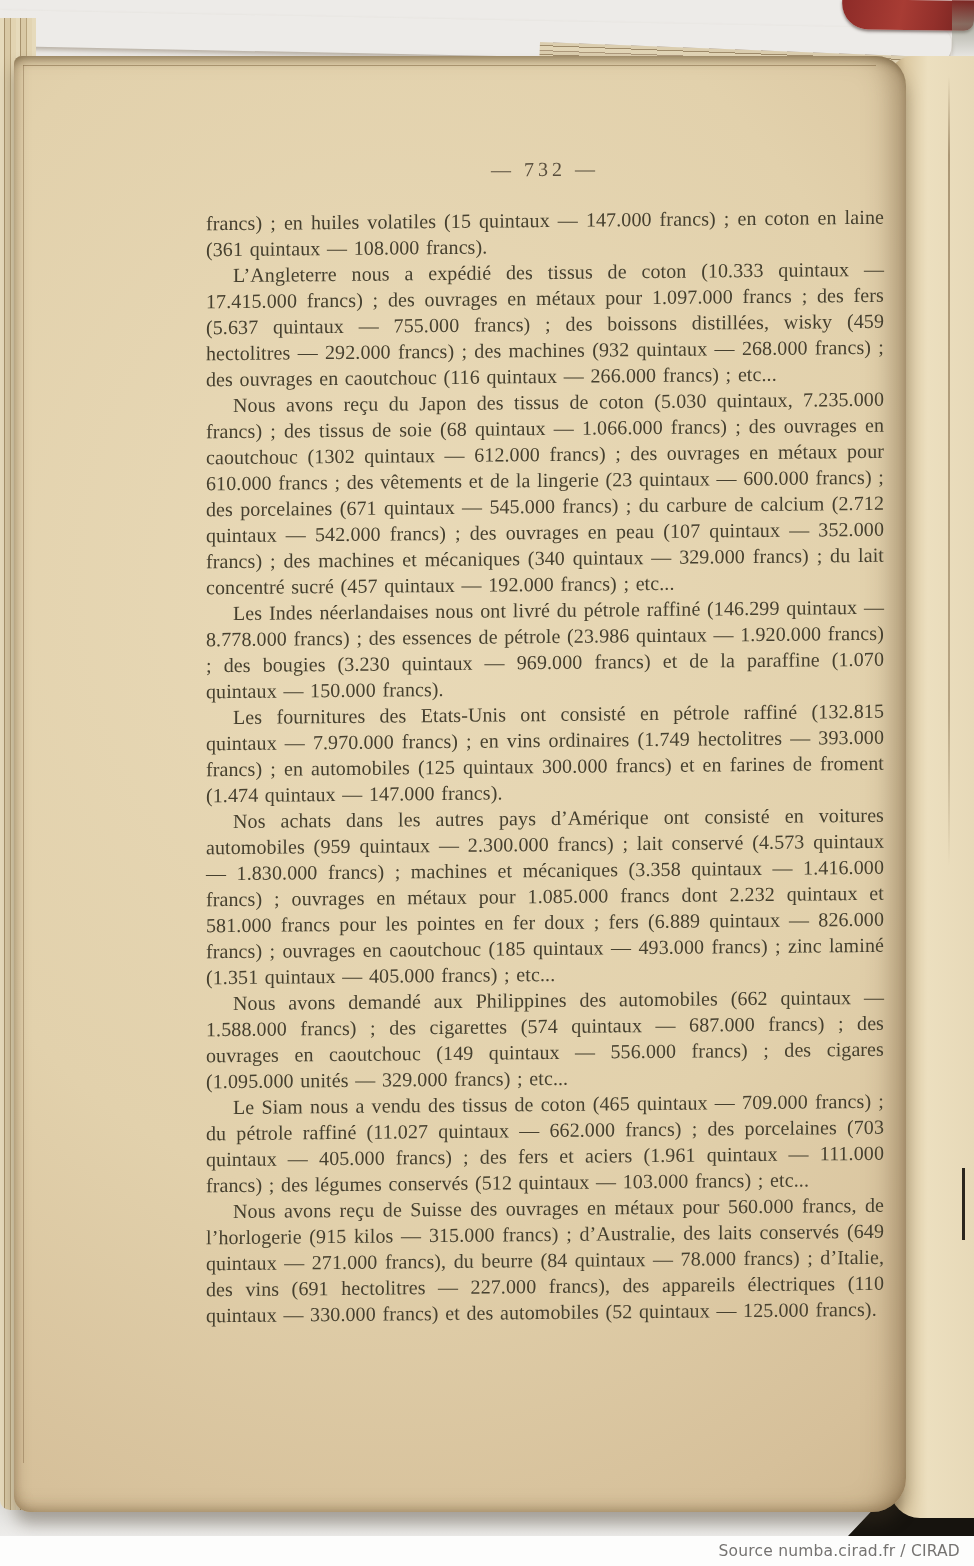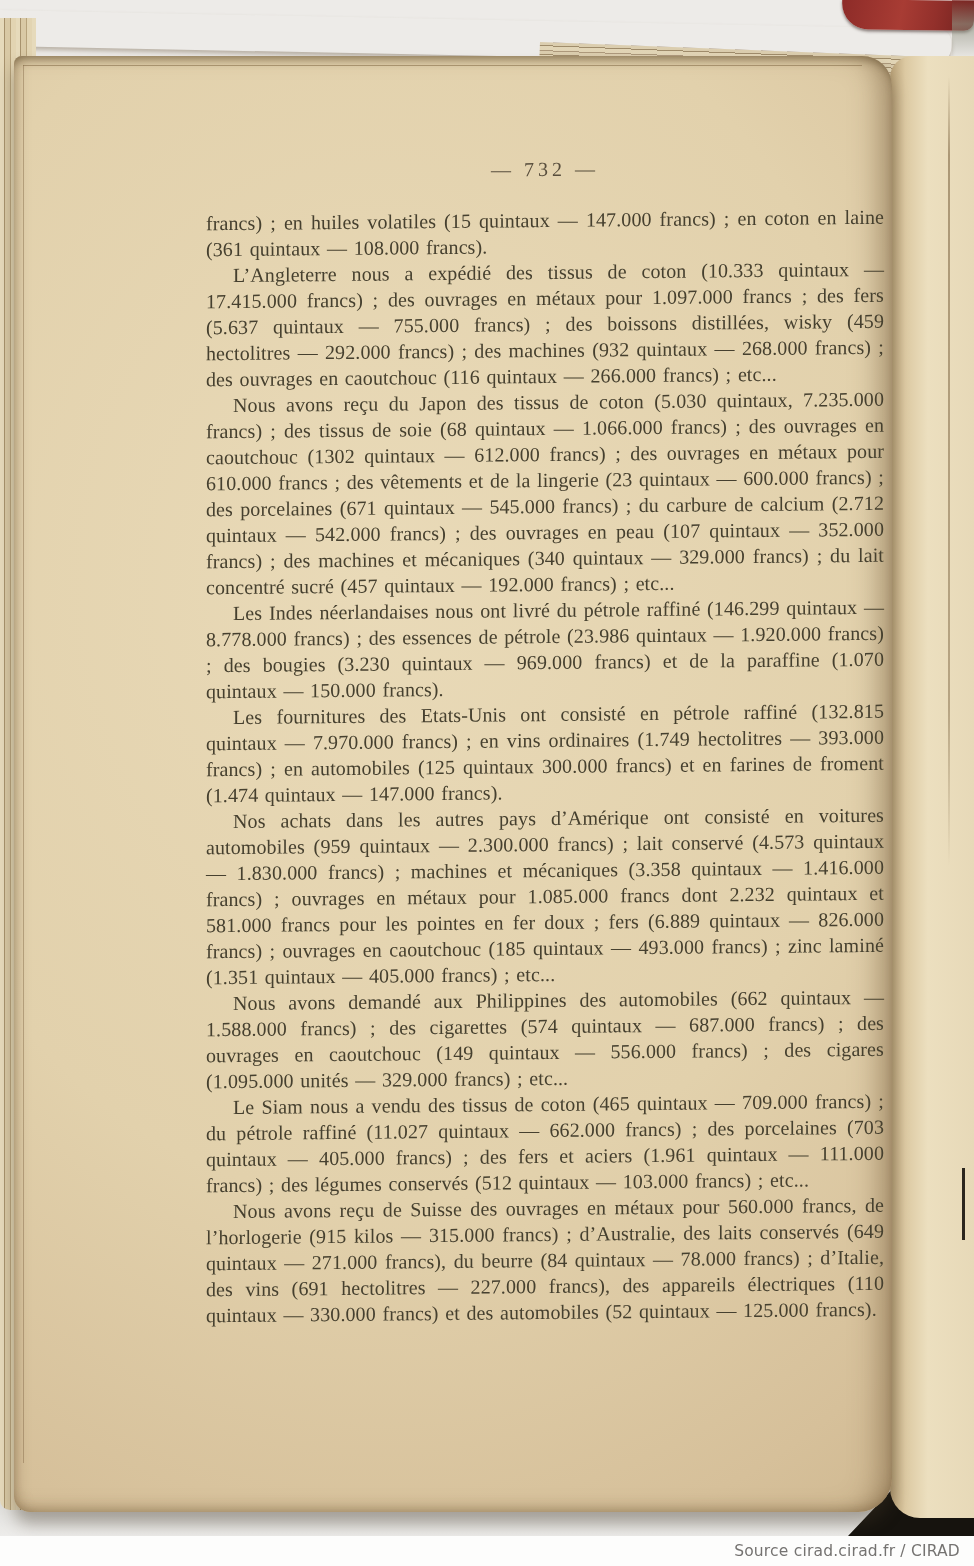--- a/index.html
+++ b/index.html
@@ -97,20 +97,21 @@
     position: absolute; left: 14px; top: 56px; width: 878px; height: 1456px;
     background:
       radial-gradient(130% 95% at 42% 36%, #e9dab8 0%, #e2d1ac 45%, #d6c09a 72%, #c3aa80 100%);
     border-radius: 8px 30px 34px 16px;
     box-shadow:
       0 12px 16px rgba(60,50,35,0.38),
       inset 0 8px 10px -5px rgba(85,65,35,0.55),
       inset -22px 0 30px -12px rgba(95,70,38,0.5),
       inset 10px 0 14px -7px rgba(120,95,60,0.4),
       inset 0 -10px 14px -8px rgba(110,85,50,0.4);
+    padding-left: 14px;
   }
   .page::before {
     content: ""; position: absolute; left: 9px; top: 9px; right: 30px; bottom: auto;
     height: 1px; background: rgba(130,105,70,0.55);
   }
   .page::after {
     content: ""; position: absolute; left: 9px; top: 9px; width: 1px; height: 96%;
     background: rgba(130,105,70,0.45);
   }
 
@@ -166,16 +167,16 @@
       <p>Les Indes néerlandaises nous ont livré du pétrole raffiné (146.299 quintaux — 8.778.000 francs) ; des essences de pétrole (23.986 quintaux — 1.920.000 francs) ; des bougies (3.230 quintaux — 969.000 francs) et de la paraffine (1.070 quintaux — 150.000 francs).</p>
       <p>Les fournitures des Etats-Unis ont consisté en pétrole raffiné (132.815 quintaux — 7.970.000 francs) ; en vins ordinaires (1.749 hectolitres — 393.000 francs) ; en automobiles (125 quintaux 300.000 francs) et en farines de froment (1.474 quintaux — 147.000 francs).</p>
       <p>Nos achats dans les autres pays d’Amérique ont consisté en voitures automobiles (959 quintaux — 2.300.000 francs) ; lait conservé (4.573 quintaux — 1.830.000 francs) ; machines et mécaniques (3.358 quintaux — 1.416.000 francs) ; ouvrages en métaux pour 1.085.000 francs dont 2.232 quintaux et 581.000 francs pour les pointes en fer doux ; fers (6.889 quintaux — 826.000 francs) ; ouvrages en caoutchouc (185 quintaux — 493.000 francs) ; zinc laminé (1.351 quintaux — 405.000 francs) ; etc...</p>
       <p>Nous avons demandé aux Philippines des automobiles (662 quintaux — 1.588.000 francs) ; des cigarettes (574 quintaux — 687.000 francs) ; des ouvrages en caoutchouc (149 quintaux — 556.000 francs) ; des cigares (1.095.000 unités — 329.000 francs) ; etc...</p>
       <p>Le Siam nous a vendu des tissus de coton (465 quintaux — 709.000 francs) ; du pétrole raffiné (11.027 quintaux — 662.000 francs) ; des porcelaines (703 quintaux — 405.000 francs) ; des fers et aciers (1.961 quintaux — 111.000 francs) ; des légumes conservés (512 quintaux — 103.000 francs) ; etc...</p>
       <p>Nous avons reçu de Suisse des ouvrages en métaux pour 560.000 francs, de l’horlogerie (915 kilos — 315.000 francs) ; d’Australie, des laits conservés (649 quintaux — 271.000 francs), du beurre (84 quintaux — 78.000 francs) ; d’Italie, des vins (691 hectolitres — 227.000 francs), des appareils électriques (110 quintaux — 330.000 francs) et des automobiles (52 quintaux — 125.000 francs).</p>
     </div>
   </div>
 
   <div class="footer-bar">
-    <span>Source cirad.cirad.fr / CIRAD</span>
+    <span>Source numba.cirad.fr / CIRAD</span>
   </div>
 
 </div>
 
 </body></html>

